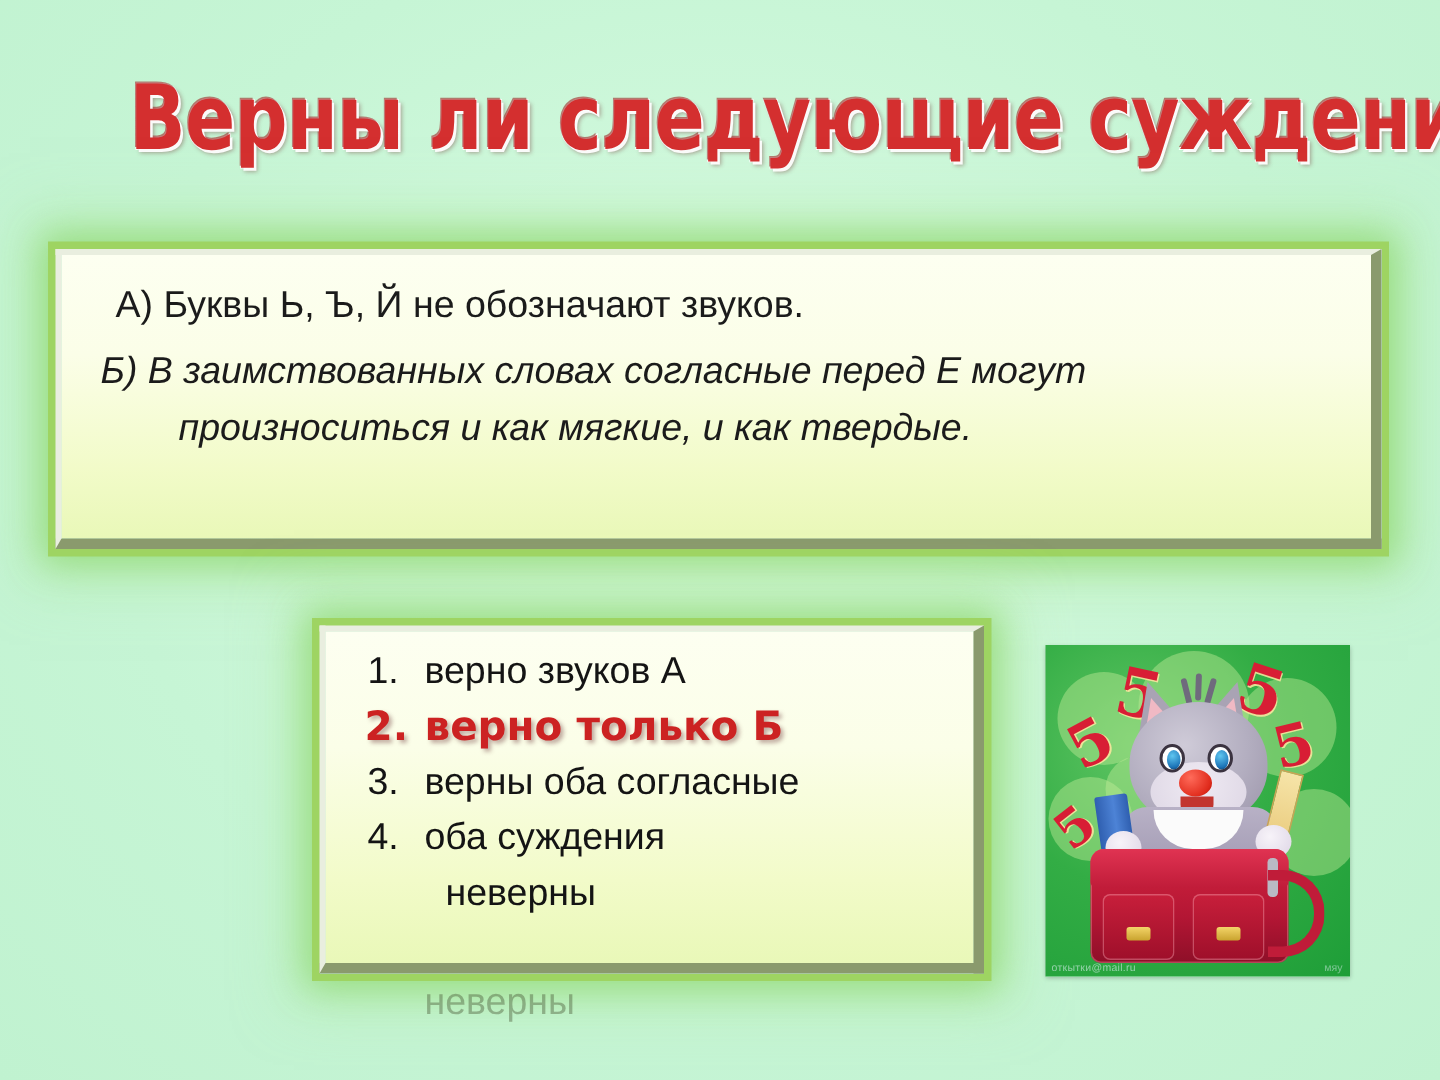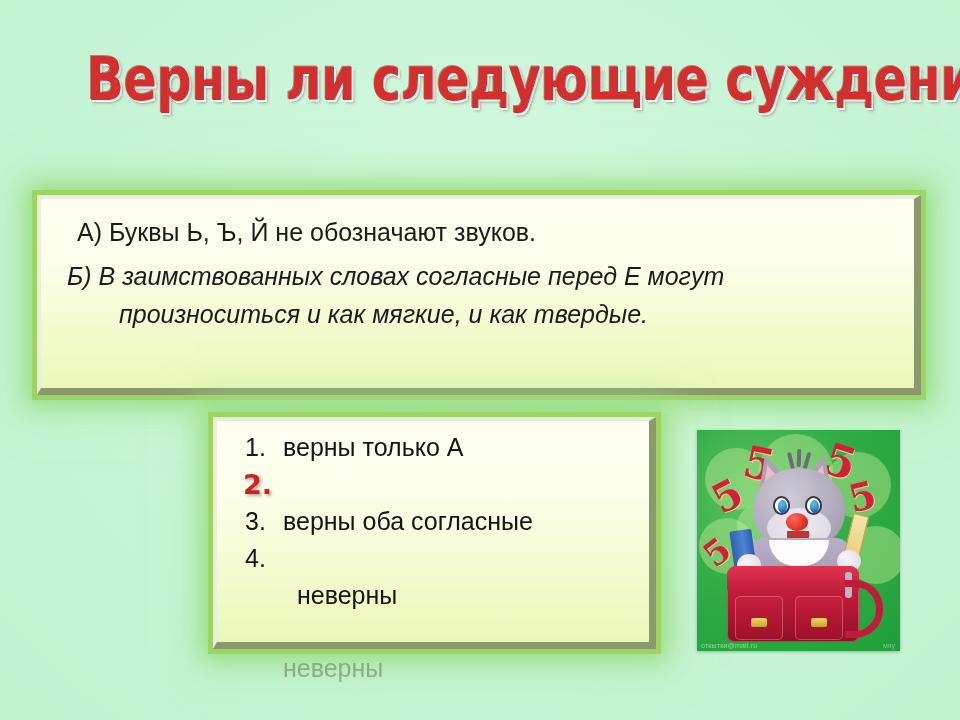--- a/index.html
+++ b/index.html
@@ -64,21 +64,20 @@
       0 0 38px 18px rgba(175, 232, 155, 0.55);
   }
 
   
   #statement-panel {
     left: 37px;
     top: 166px;
     width: 884px;
     height: 200px;
     padding: 14px 11px 10px 26px;
-    margin-top: 29px;
   }
   .statement-line {
     font-size: 25px;
     line-height: 38px;
     color: #1b1b1b;
     margin: 0;
     padding: 0;
   }
   #statement-a {
     margin-left: 10px;
@@ -348,31 +347,33 @@
     <p class="statement-line" id="statement-b">Б) В заимствованных словах согласные перед Е могут произноситься и как мягкие, и как твердые.</p>
   </div>
 
   <div id="options-panel" class="panel">
 
     <div id="overflow-ghost">неверны</div>
 
     <ul id="options-list">
       <li class="option-row">
         <span class="option-num">1.</span>
-        <span class="option-text">верны только А</span>
+        <span class="option-text">верно звуков А</span>
       </li>
       <li class="option-row highlight">
         <span class="option-num">2.</span>
+        <span class="option-text">верно только Б</span>
       </li>
       <li class="option-row">
         <span class="option-num">3.</span>
         <span class="option-text">верны оба согласные</span>
       </li>
       <li class="option-row">
         <span class="option-num">4.</span>
+        <span class="option-text">оба суждения</span>
       </li>
       <li class="option-wrap" style="font-size:25px;line-height:37px;color:#141414;">неверны</li>
     </ul>
   </div>
 
   <div id="picture">
 
     <div class="blob" style="left:8px;  top:18px;  width:62px; height:62px;"></div>
     <div class="blob" style="left:62px; top:4px;   width:74px; height:74px;"></div>
     <div class="blob" style="left:128px;top:22px;  width:66px; height:66px;"></div>

